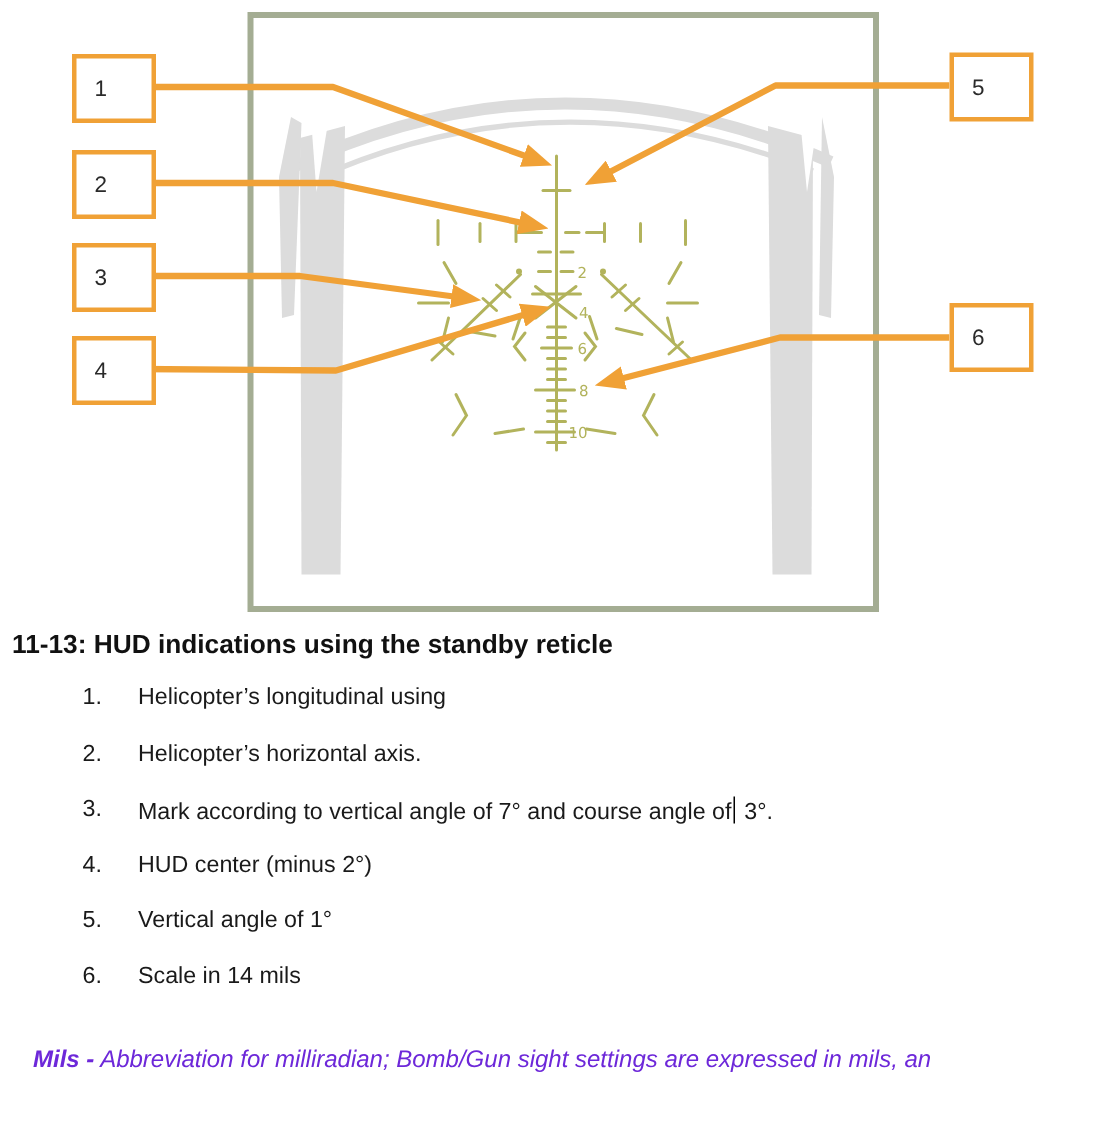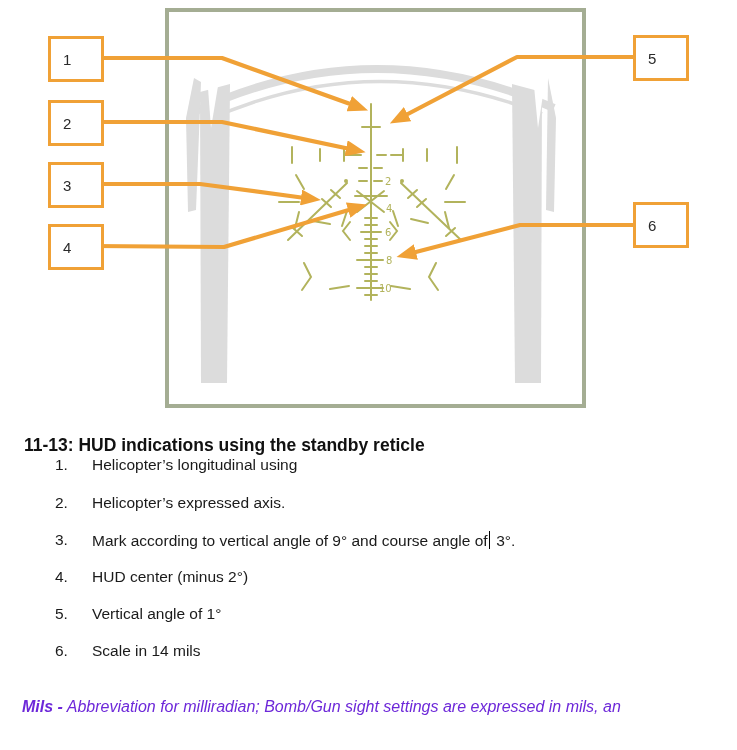--- a/index.html
+++ b/index.html
@@ -16,21 +16,21 @@
     display:flex; align-items:center; padding-left:12px;
     font-size:15px; color:#2a2a2a;
   }
   .cb1 { left:48px; top:36px; }
   .cb2 { left:48px; top:100px; }
   .cb3 { left:48px; top:162px; }
   .cb4 { left:48px; top:224px; }
   .cb5 { left:633px; top:35px; }
   .cb6 { left:633px; top:202px; }
   .caption {
-    position:absolute; left:8px; top:419px; margin:16px;
+    position:absolute; left:8px; top:419px; margin:0;
     font-size:17.5px; font-weight:bold; color:#111; white-space:nowrap;
   }
   .legend { position:absolute; left:0; top:0; width:737px; }
   .row { position:absolute; left:0; width:737px; height:22px; font-size:15.5px; }
   .row .num { position:absolute; left:55px; }
   .row .txt { position:absolute; left:92px; white-space:nowrap; }
   .cursor-bar {
     display:inline-block; width:1.5px; height:18px; background:#000;
     vertical-align:-3px; margin:0 6px 0 1px;
   }
@@ -178,25 +178,25 @@
 
 <h2 class="caption">11-13: HUD indications using the standby reticle</h2>
 
 <div class="legend">
   <div class="row" style="top:456px;">
     <span class="num">1.</span>
     <span class="txt">Helicopter’s longitudinal using</span>
   </div>
   <div class="row" style="top:494px;">
     <span class="num">2.</span>
-    <span class="txt">Helicopter’s expressed axis.</span>
+    <span class="txt">Helicopter’s horizontal axis.</span>
   </div>
   <div class="row" style="top:531px;">
     <span class="num">3.</span>
-    <span class="txt"><span>Mark according to vertical angle of 9° and course angle of</span><span class="cursor-bar"></span><span>3°.</span></span>
+    <span class="txt"><span>Mark according to vertical angle of 7° and course angle of</span><span class="cursor-bar"></span><span>3°.</span></span>
   </div>
   <div class="row" style="top:568px;">
     <span class="num">4.</span>
     <span class="txt">HUD center (minus 2°)</span>
   </div>
   <div class="row" style="top:605px;">
     <span class="num">5.</span>
     <span class="txt">Vertical angle of 1°</span>
   </div>
   <div class="row" style="top:642px;">

